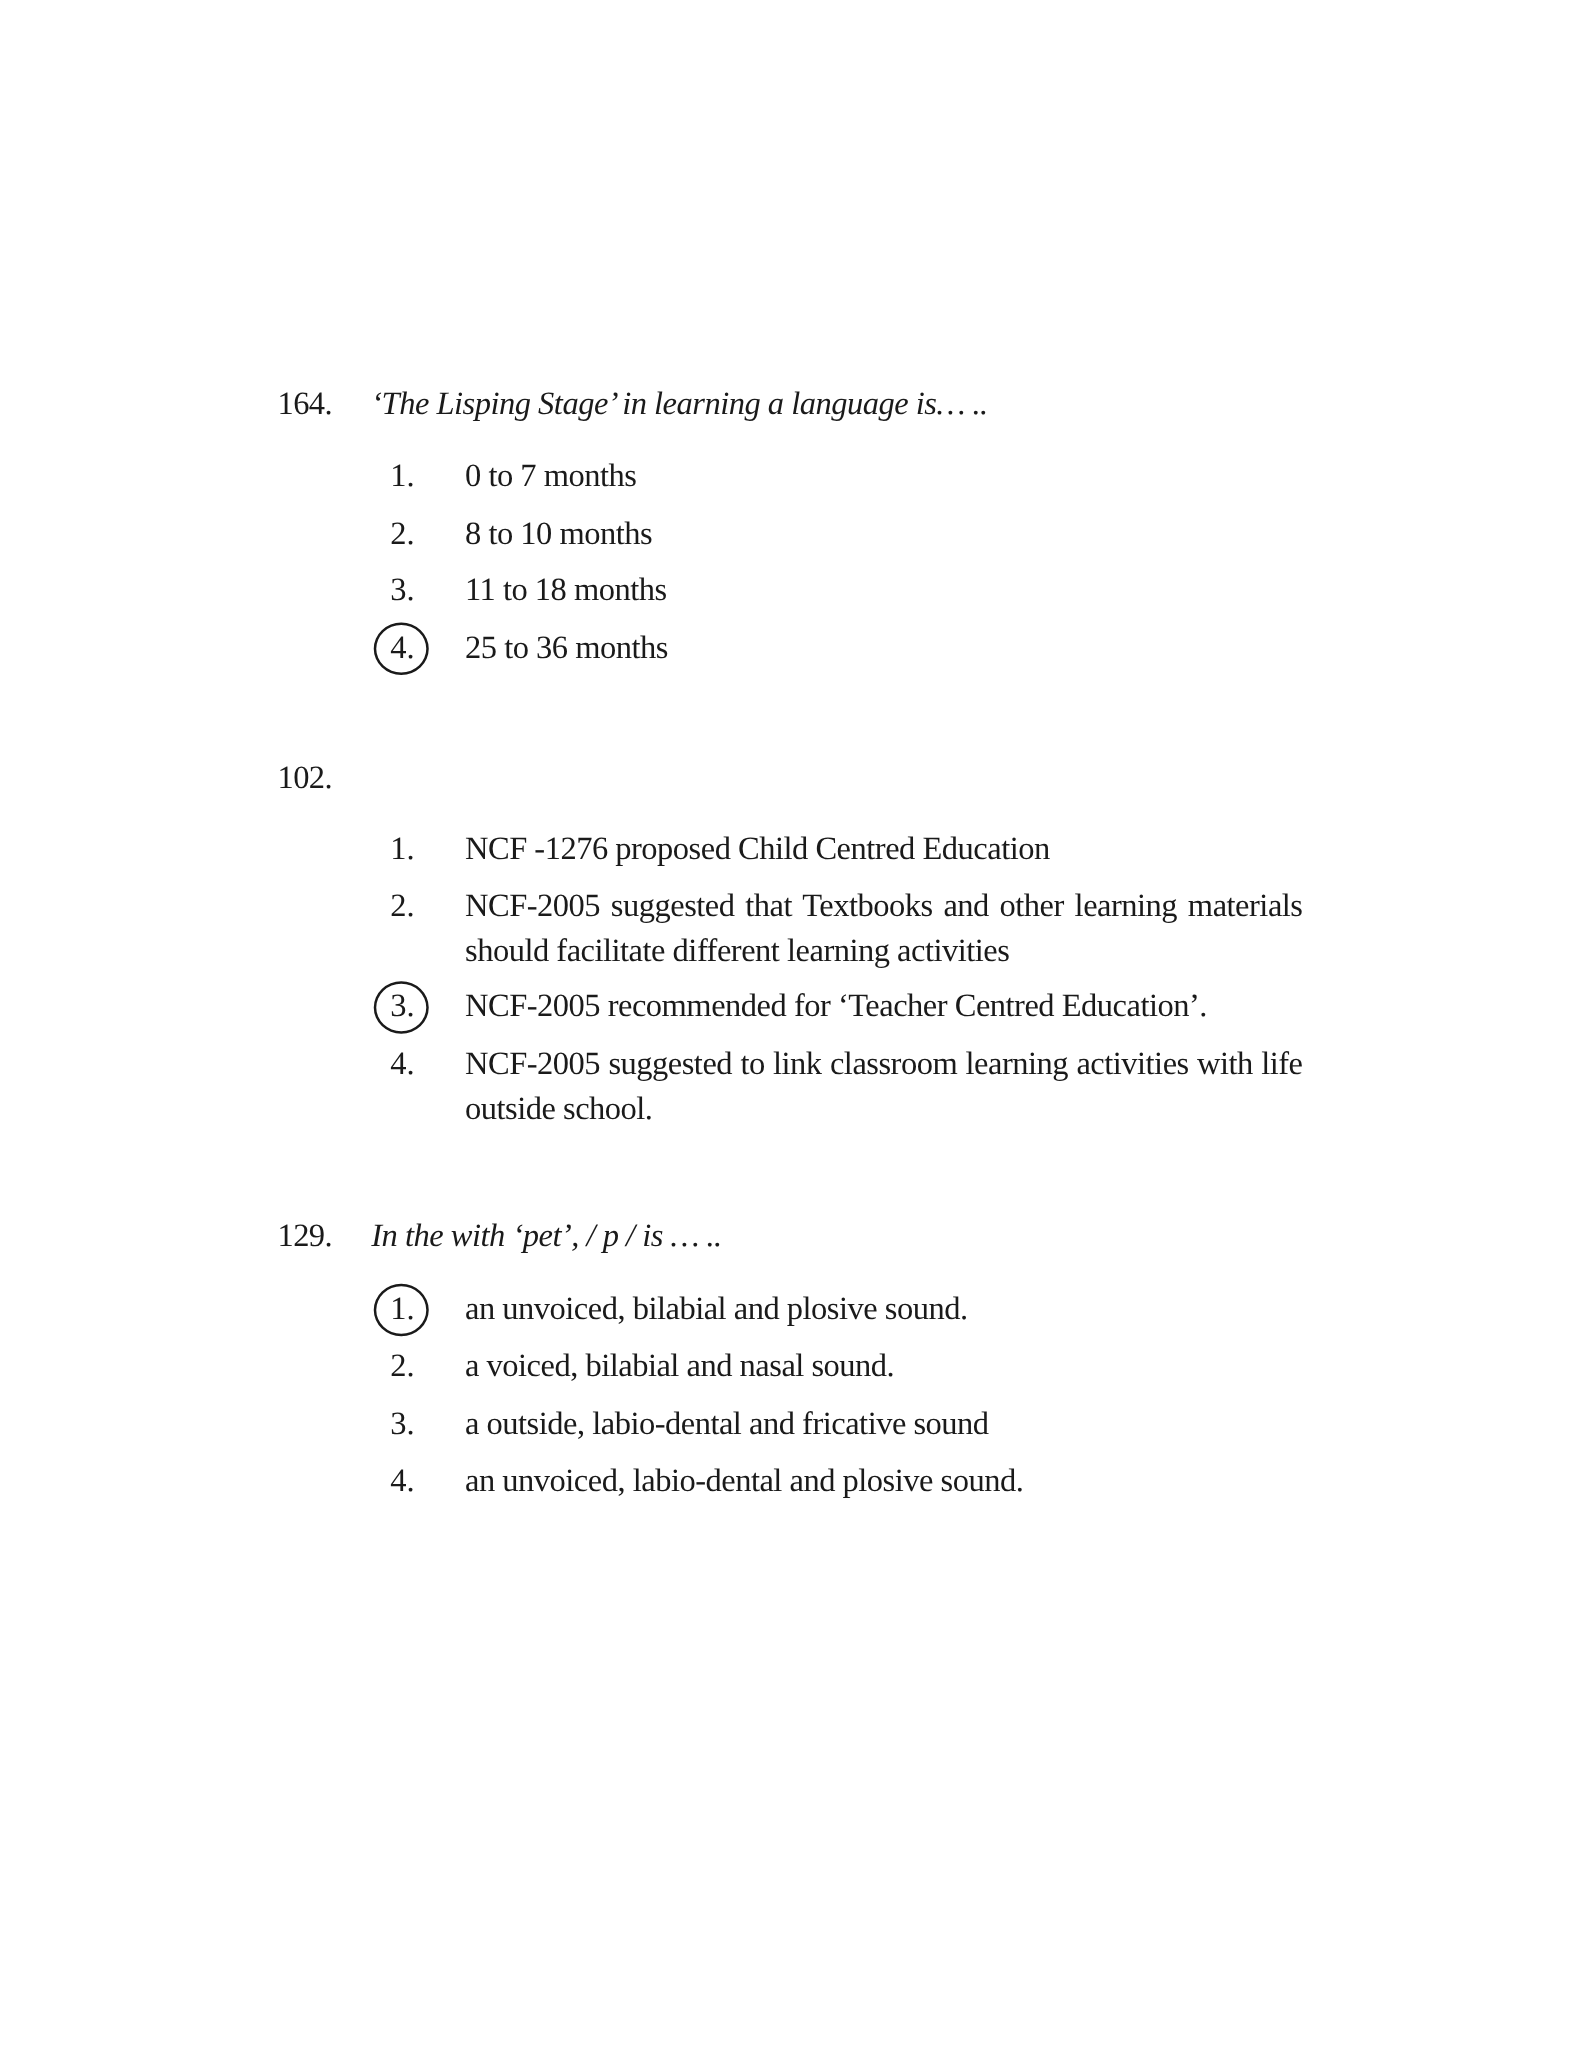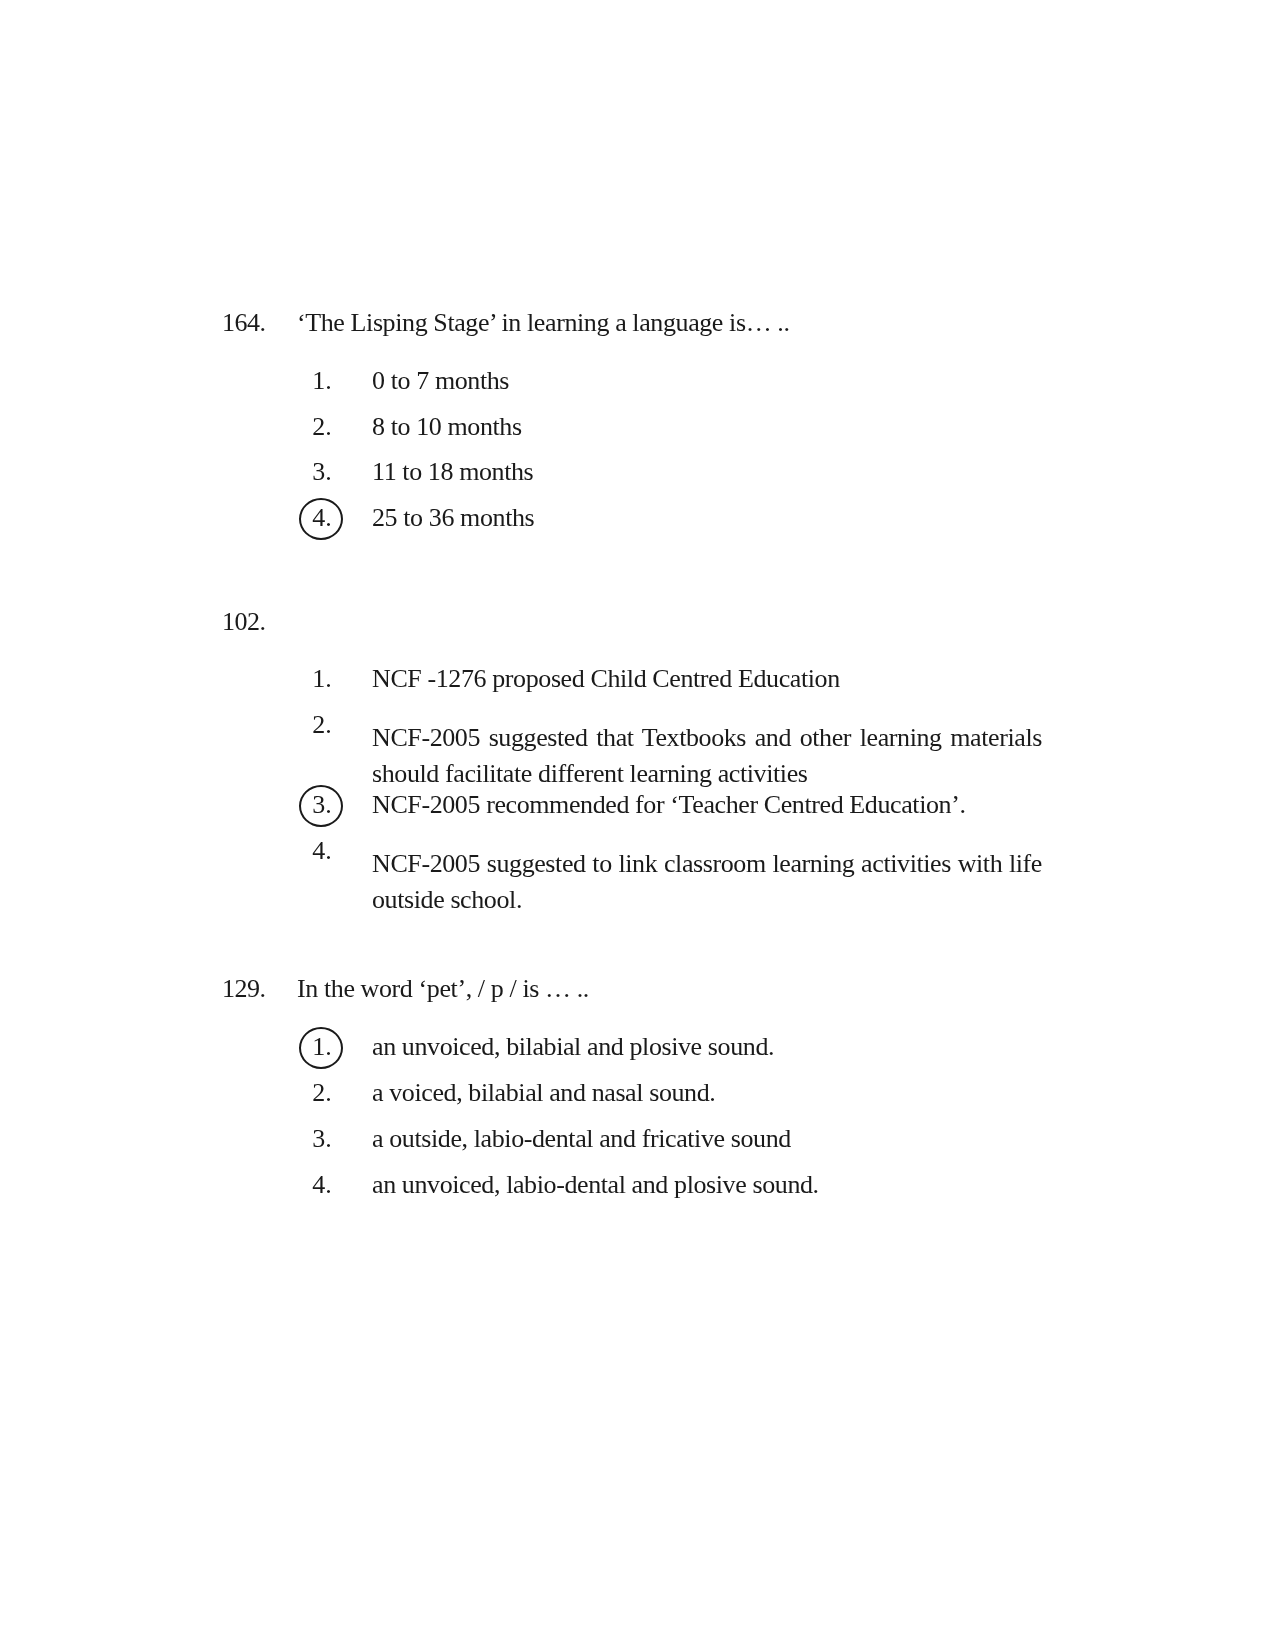--- a/index.html
+++ b/index.html
@@ -36,20 +36,21 @@
       left: 0;
       top: 0;
       letter-spacing: -0.5px;
     }
     .q-text {
       position: absolute;
       left: 75px;
       top: 0;
       white-space: nowrap;
       letter-spacing: -0.4px;
+      font-style: italic;
     }
     .opt {
       position: absolute;
       left: 0;
       width: 820px;
     }
     .opt-num {
       position: absolute;
       left: 78px;
       top: 0;
@@ -73,21 +74,20 @@
       position: absolute;
       left: 150px;
       top: 0;
       width: 670px;
       line-height: 36px;
       letter-spacing: -0.4px;
     }
     .opt-text.justify {
       text-align: justify;
       text-align-last: left;
-      margin-top: 13px;
     }
   </style>
 </head>
 <body>
 
 <div class="page">
 
   <div class="question" style="top:306px;">
     <div class="q-stem">
       <span class="q-num">164.</span>
@@ -129,21 +129,21 @@
     </div>
     <div class="opt" style="top:228px;">
       <span class="opt-num">4.</span>
       <span class="opt-text justify">NCF-2005 suggested to link classroom learning activities with life outside school.</span>
     </div>
   </div>
 
   <div class="question" style="top:972px;">
     <div class="q-stem">
       <span class="q-num">129.</span>
-      <span class="q-text">In the word ‘pet’, / p / is … ..</span>
+      <span class="q-text">In the with ‘pet’, / p / is … ..</span>
     </div>
     <div class="opt" style="top:57px;">
       <span class="opt-num circled">1.</span>
       <span class="opt-text">an unvoiced, bilabial and plosive sound.</span>
     </div>
     <div class="opt" style="top:103px;">
       <span class="opt-num">2.</span>
       <span class="opt-text">a voiced, bilabial and nasal sound.</span>
     </div>
     <div class="opt" style="top:149px;">

